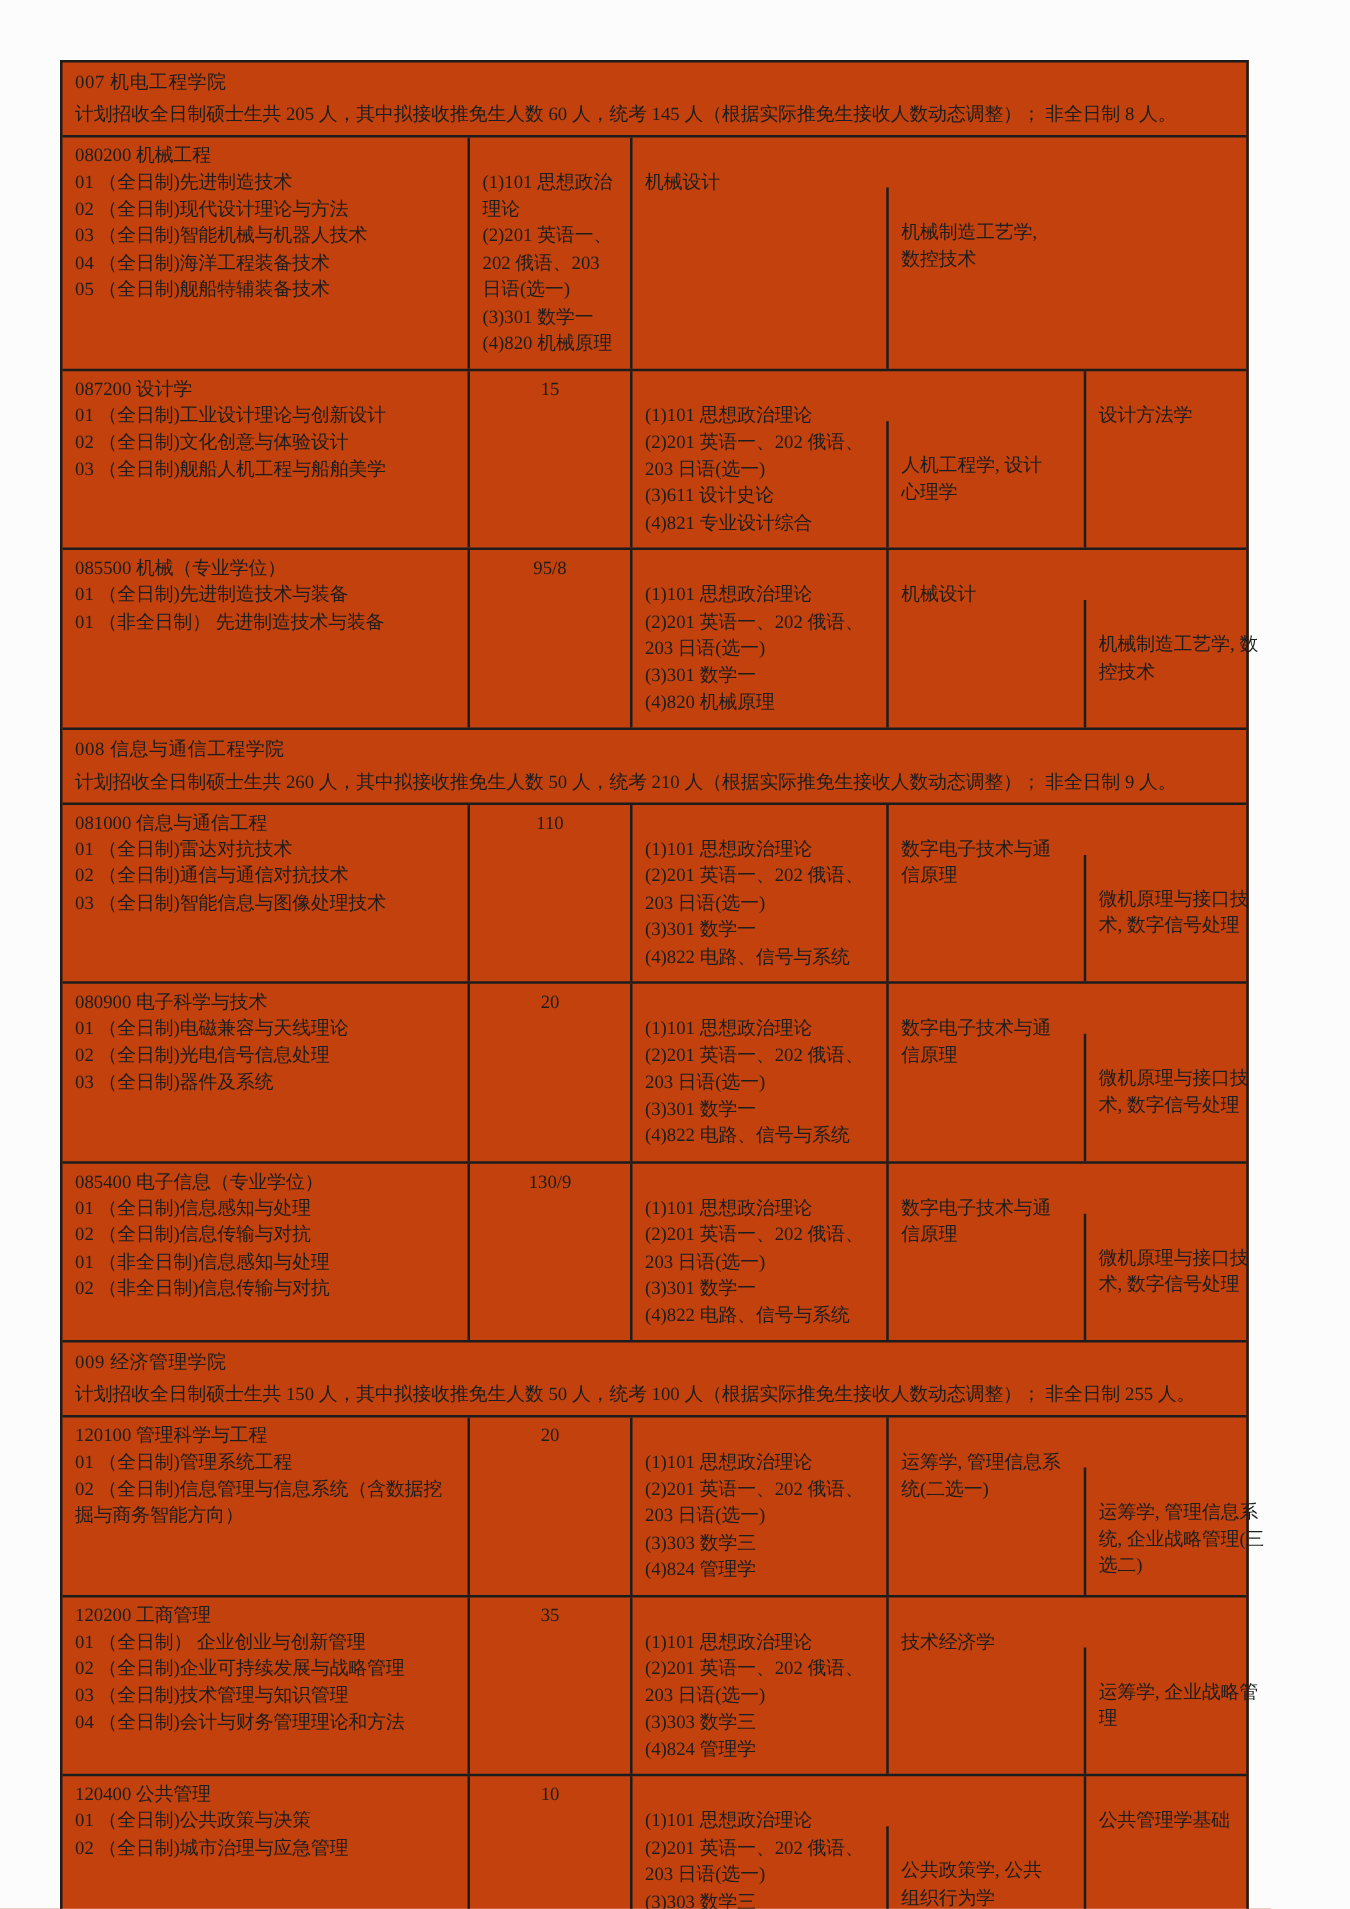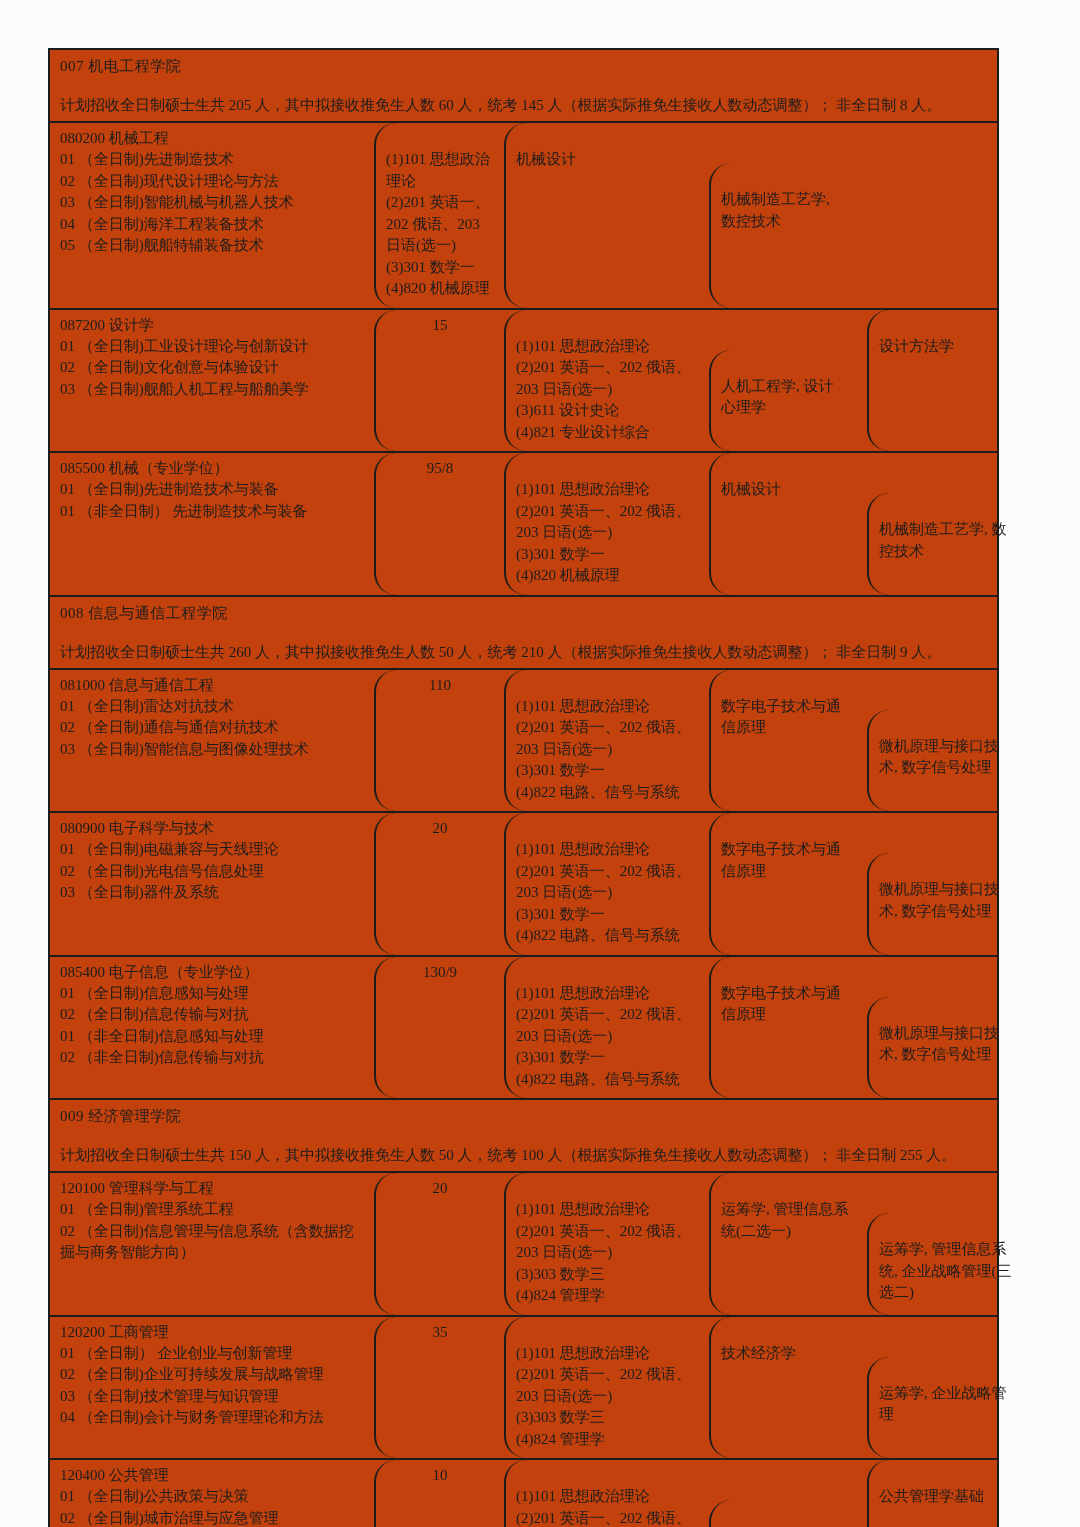--- a/index.html
+++ b/index.html
@@ -28,32 +28,30 @@
     border-top:2px solid var(--bc);
     padding:2px 10px 3px 10px;
   }
   .sec:first-child .sec-head{border-top:none;}
   .sec-title{
     line-height:28px;
     letter-spacing:0.5px;
   }
   .sec-note{
     line-height:25px;
-    margin-top:13px;
   }
   .prow{
     border-top:2px solid var(--bc);
     display:grid;
     grid-template-columns:324px 130px 205px 158px 165px;
     align-items:stretch;
   }
   .cell{
     padding:4px 8px 8px 10px;
     line-height:21.5px;
-    border-radius:22px;
   }
   .cell + .cell{border-left:2px solid var(--bc);}
   .c2{text-align:center;padding-left:4px;padding-right:4px;}
   .c3,.c4,.c5{padding-top:26px;}
   .c4{padding-right:18px;}
   .c5{padding-right:20px;margin-top:40px;}
   .major,.quota{line-height:22px;}
   .dir{line-height:21.5px;}
   .exam{line-height:21.5px;}
 </style>

